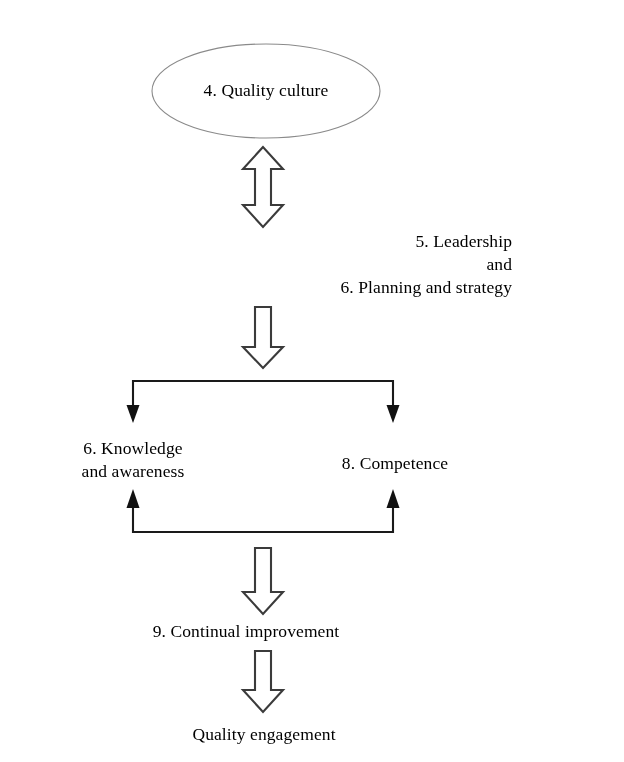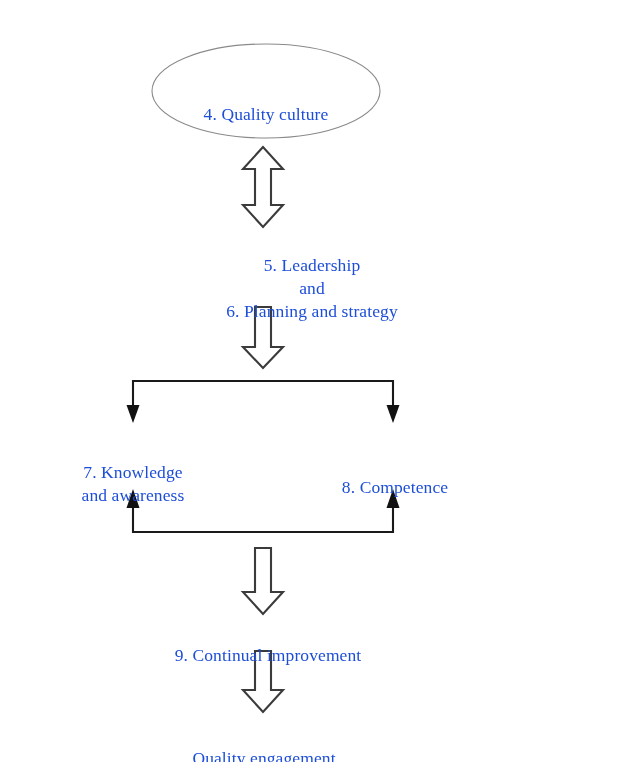--- a/index.html
+++ b/index.html
@@ -18,50 +18,50 @@
   #diagram-svg {
     position: absolute;
     left: 0;
     top: 0;
     width: 624px;
     height: 762px;
   }
   .node-text {
     position: absolute;
     text-align: center;
-    color: #1d4ed8;
+    color: #000000;
     font-family: "Liberation Serif", "DejaVu Serif", serif;
     font-size: 17.5px;
     line-height: 23px;
     white-space: pre;
     letter-spacing: 0.1px;
-    margin-top: 24px;
   }
   #label-quality-culture {
     left: 152px;
     top: 79px;
     width: 228px;
   }
   #label-leadership-planning {
     left: 112px;
     top: 230px;
     width: 400px;
+    text-align: right;
   }
   #label-knowledge {
     left: 38px;
     top: 437px;
     width: 190px;
   }
   #label-competence {
     left: 300px;
     top: 452px;
     width: 190px;
   }
   #label-continual-improvement {
-    left: 118px;
+    left: 96px;
     top: 620px;
     width: 300px;
   }
   #label-people-engagement {
     left: 114px;
     top: 723px;
     width: 300px;
   }
 </style>
 </head>
@@ -125,21 +125,21 @@
              Z" fill="#ffffff" stroke="#3b3b3b" stroke-width="2.1" stroke-linejoin="miter"></path>
 
   </svg>
 
   <div class="node-text" id="label-quality-culture">4. Quality culture</div>
 
   <div class="node-text" id="label-leadership-planning">5. Leadership
 and
 6. Planning and strategy</div>
 
-  <div class="node-text" id="label-knowledge">7. Knowledge
+  <div class="node-text" id="label-knowledge">6. Knowledge
 and awareness</div>
 
   <div class="node-text" id="label-competence">8. Competence</div>
 
   <div class="node-text" id="label-continual-improvement">9. Continual improvement</div>
 
   <div class="node-text" id="label-people-engagement">Quality engagement</div>
 
 </div>
 

